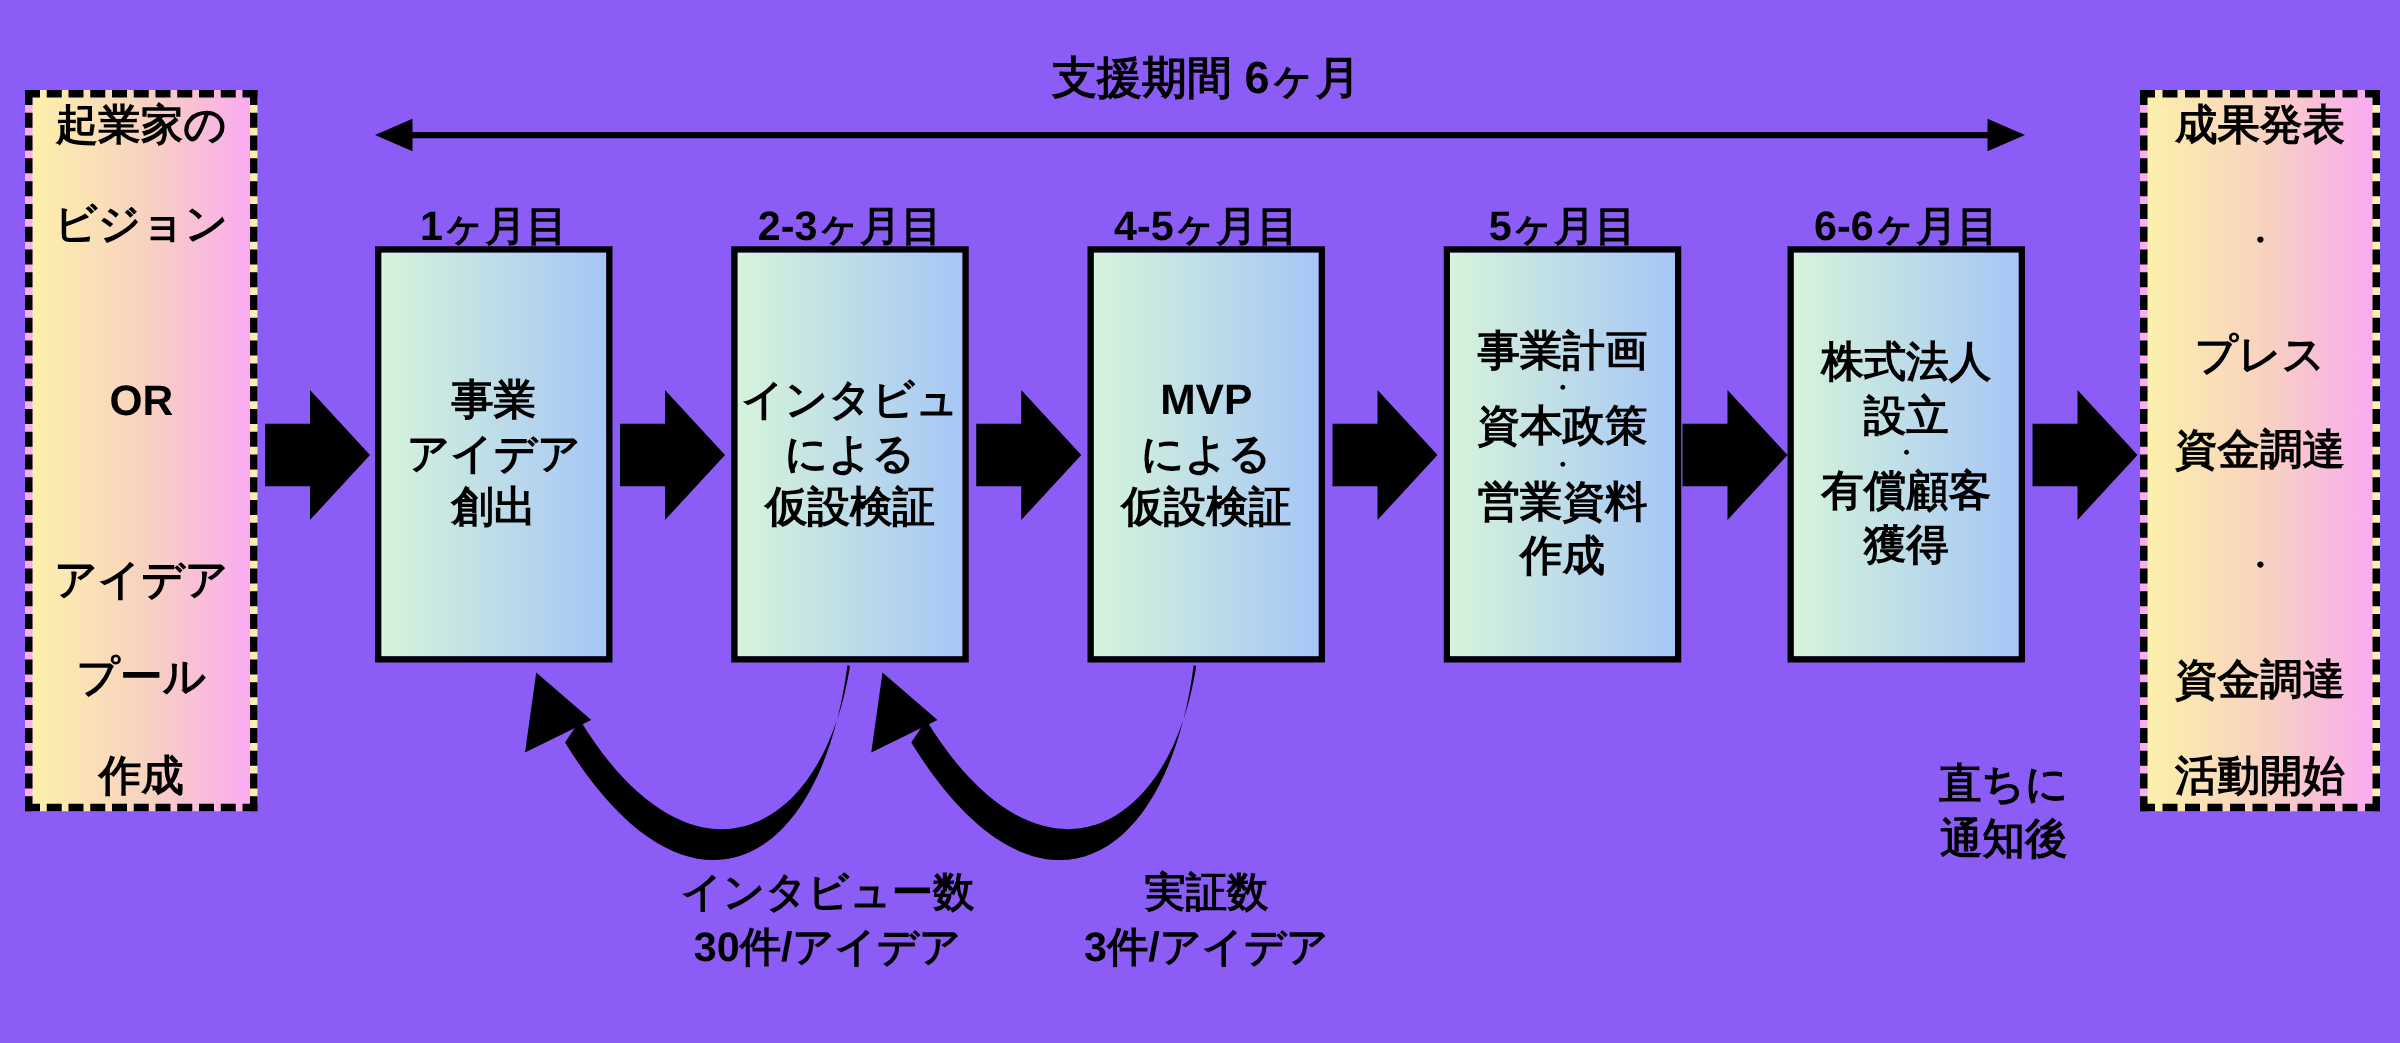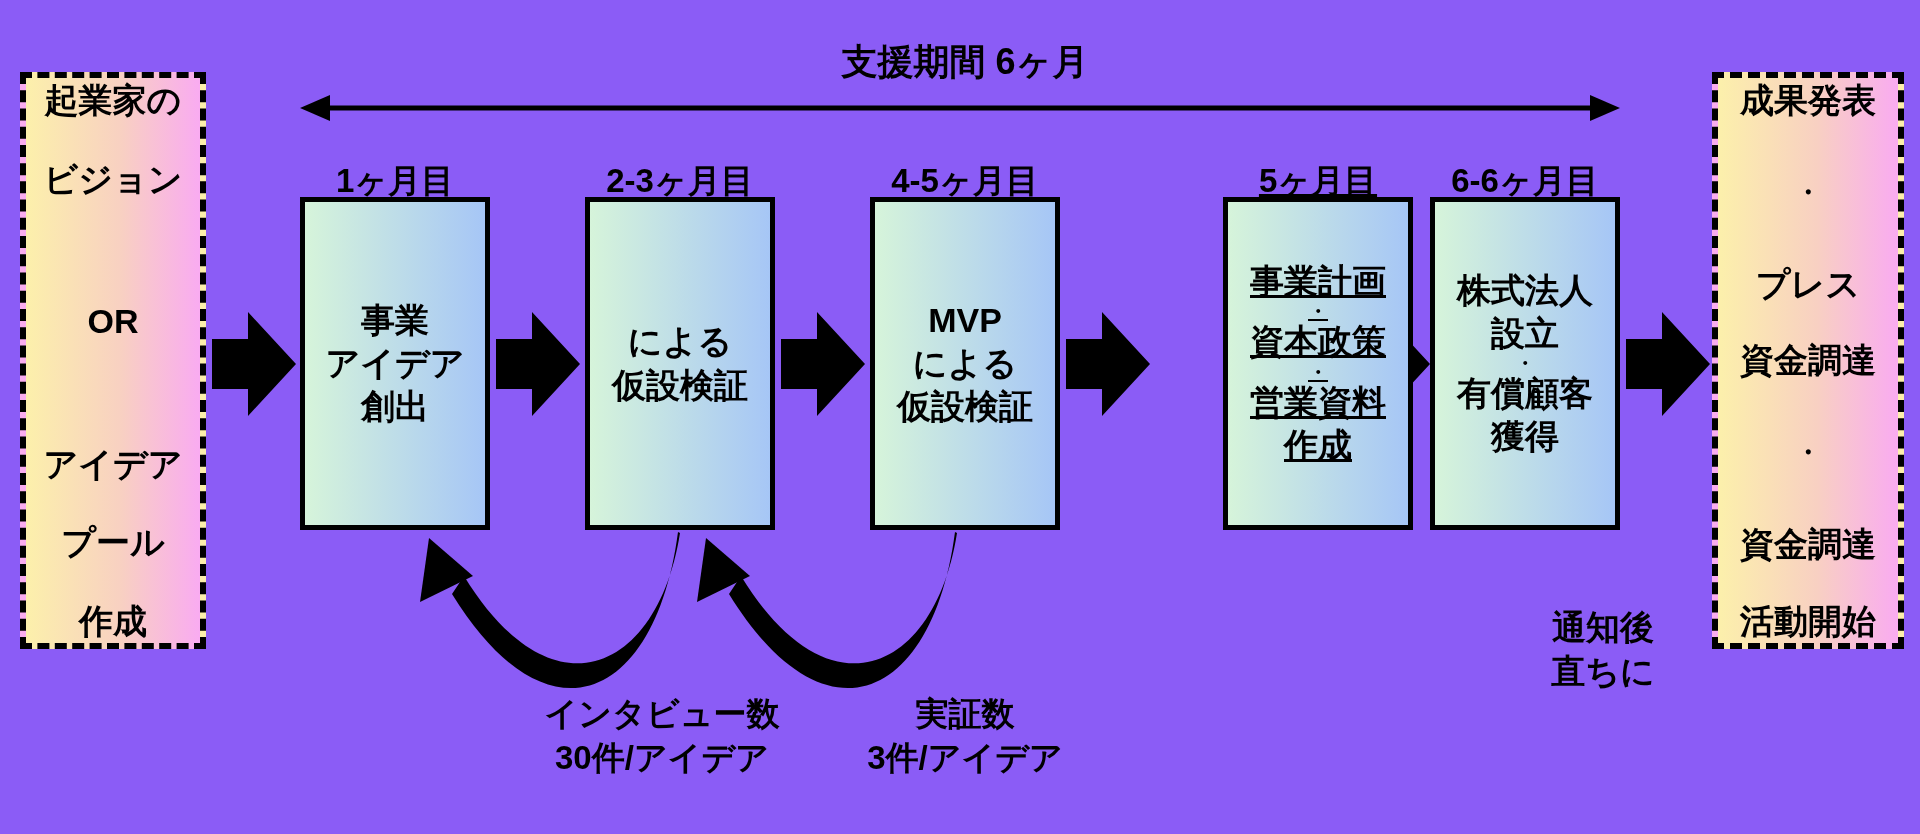--- a/index.html
+++ b/index.html
@@ -26,21 +26,21 @@
     background:linear-gradient(90deg,#d6f4da 0%,#a6c6f6 100%);
     display:flex;flex-direction:column;align-items:center;justify-content:center;
     text-align:center;font-size:34px;line-height:1.27;
   }
   .step-dot{font-size:20px;line-height:0.85;}
   
   .month{
     position:absolute;top:143px;width:190px;text-align:center;
     font-size:33px;line-height:1.1;margin-top:20px;
   }
-  .x0{left:300px;} .x1{left:585px;} .x2{left:870px;} .x3{left:1223px;text-decoration:underline;} .x4{left:1430px;}
+  .x0{left:300px;} .x1{left:585px;} .x2{left:870px;} .x3{left:1155px;} .x4{left:1430px;}
   
   .title{
     position:absolute;left:815px;top:40px;width:300px;text-align:center;
     font-size:36px;line-height:1.2;
   }
   
   .note{
     position:absolute;text-align:center;font-size:33px;line-height:1.33;
   }
   .note-interview{left:512px;top:692px;width:300px;}
@@ -99,20 +99,21 @@
   <div class="month x3">5ヶ月目</div>
   <div class="month x4">6-6ヶ月目</div>
 
   <div class="step x0">
     <div>事業</div>
     <div>アイデア</div>
     <div>創出</div>
   </div>
 
   <div class="step x1">
+    <div>インタビュ</div>
     <div>による</div>
     <div>仮設検証</div>
   </div>
 
   <div class="step x2">
     <div>MVP</div>
     <div>による</div>
     <div>仮設検証</div>
   </div>
 
@@ -145,17 +146,17 @@
 
   <div class="note note-interview">
     <div>インタビュー数</div>
     <div>30件/アイデア</div>
   </div>
   <div class="note note-proof">
     <div>実証数</div>
     <div>3件/アイデア</div>
   </div>
   <div class="note note-notice">
+    <div>直ちに</div>
     <div>通知後</div>
-    <div>直ちに</div>
   </div>
 
 </div>
 
 </body></html>

